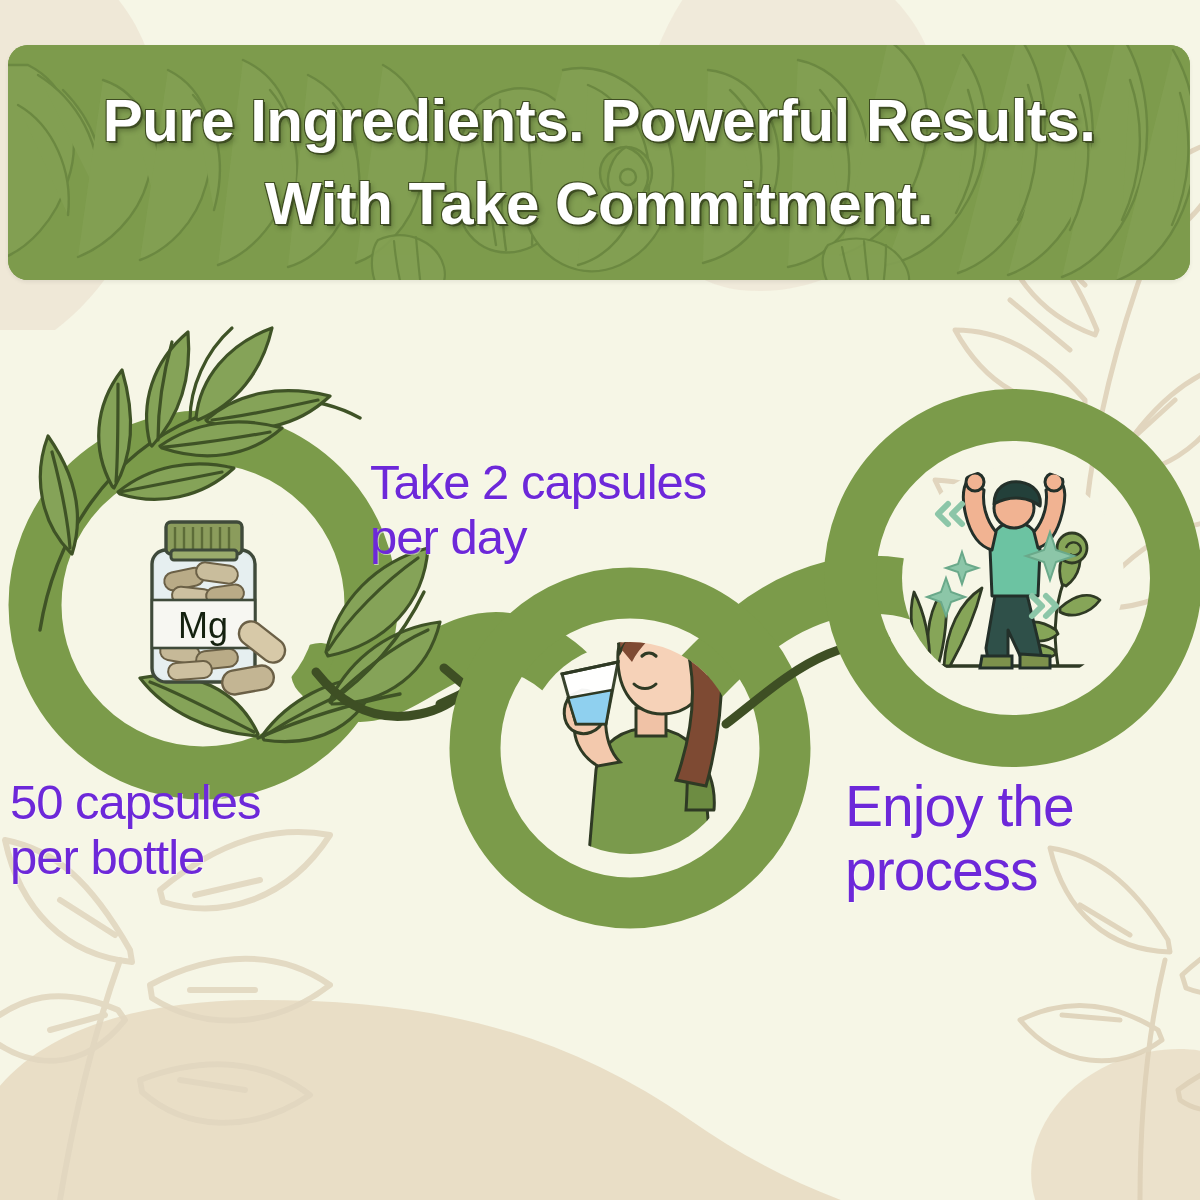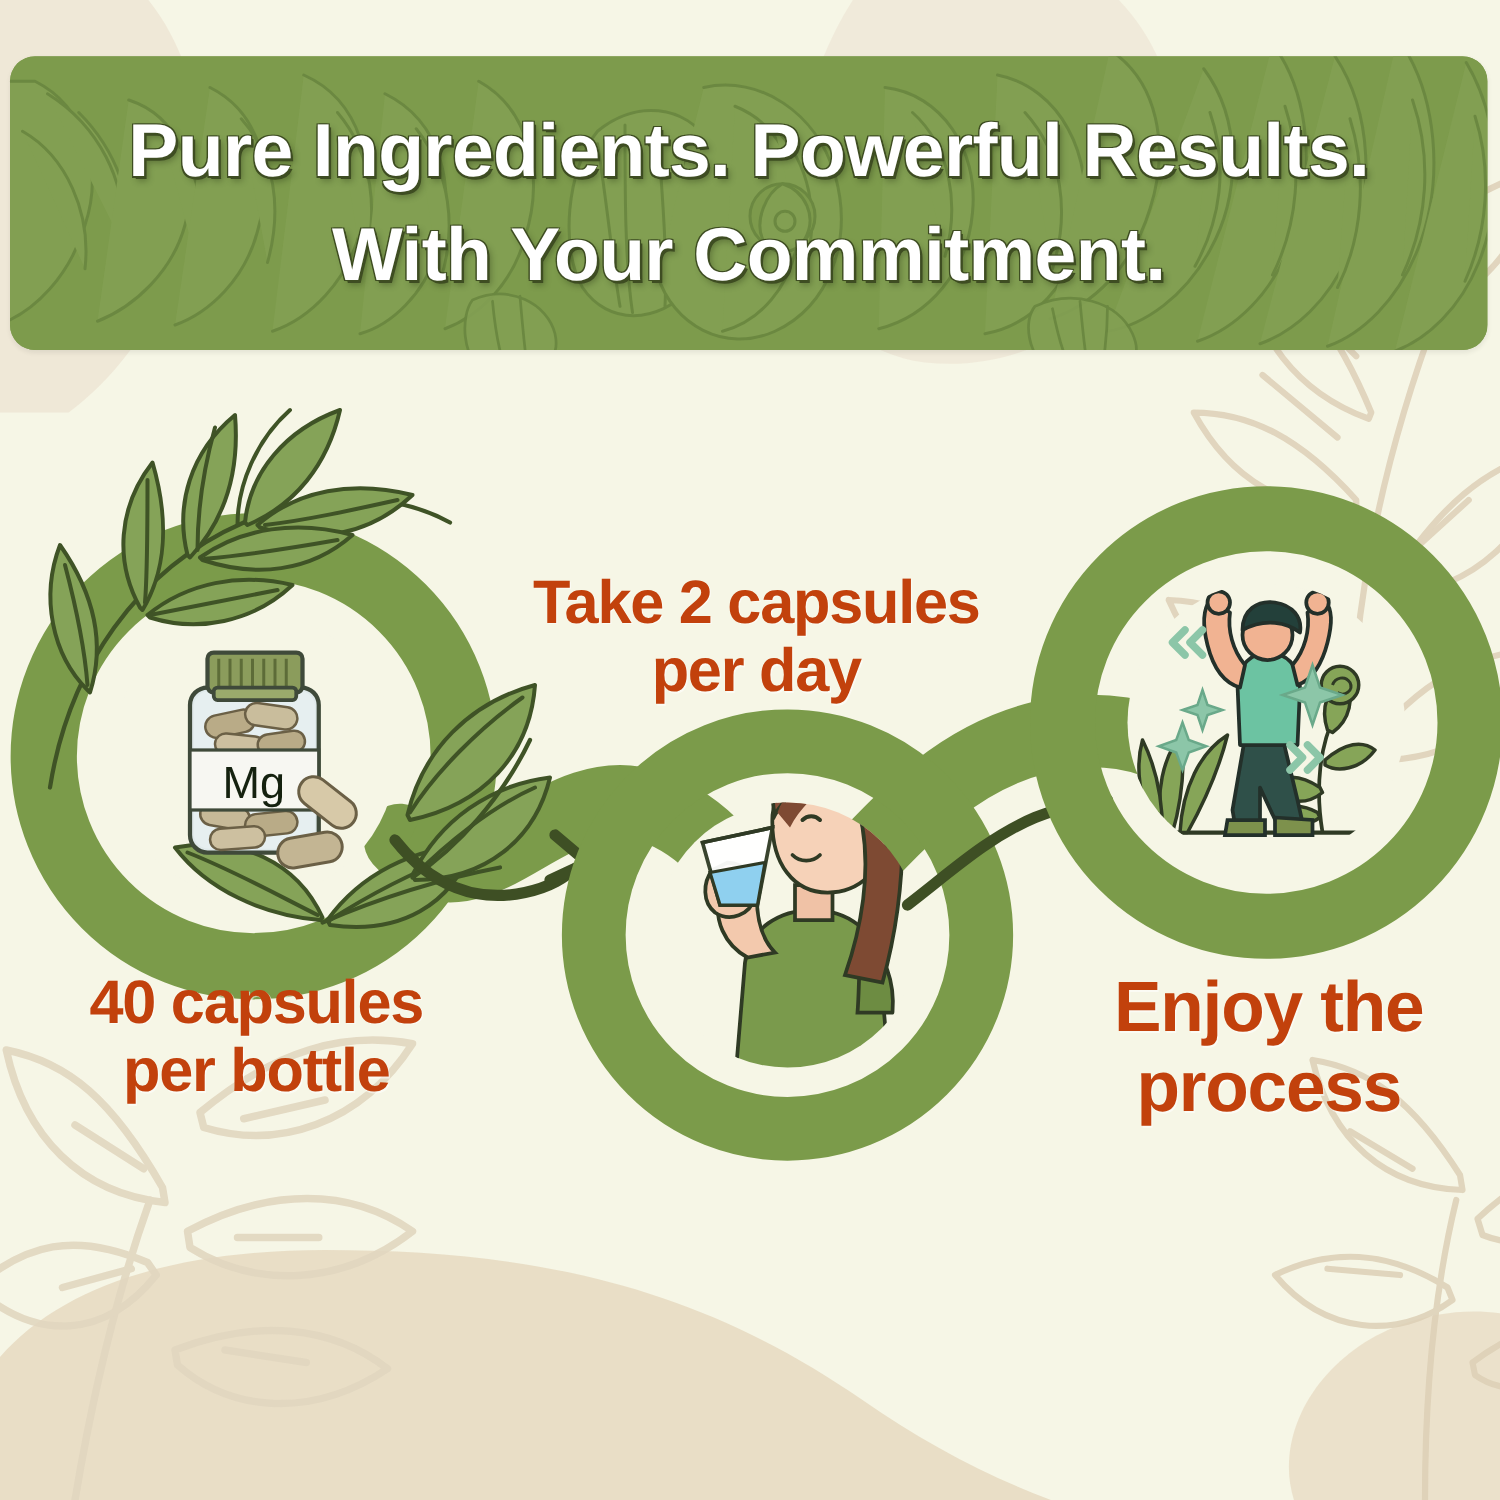--- a/index.html
+++ b/index.html
@@ -43,23 +43,23 @@
        3px 4px 5px rgba(30,40,15,.35);
     white-space:nowrap;
   }
 
   
   .flow{position:absolute;left:0;top:300px;width:1200px;height:680px;}
 
   
   .lbl{
     position:absolute;
-    color:#c2410c;
-    font-weight:bold;
-    text-align:center;
+    color:#6d28d9;
+    font-weight:normal;
+    text-align:left;
     line-height:1.12;
     letter-spacing:-1px;
     text-shadow:1px 1px 0 rgba(255,255,255,.55);
     white-space:pre-line;
   }
   #lbl-top{left:370px;top:455px;width:470px;font-size:49px;}
   #lbl-left{left:10px;top:775px;width:390px;font-size:49px;}
   #lbl-right{left:845px;top:775px;width:340px;font-size:57px;}
 </style>
 </head>
@@ -164,21 +164,21 @@
         <path d="M 834 202 C 838 222 842 238 848 248 M 856 196 C 858 218 860 236 862 248 M 878 200 C 878 220 876 236 874 248"></path>
       </g>
       <g stroke="#6a8740" stroke-width="2.2" fill="#83a053" opacity=".9" stroke-linejoin="round" stroke-linecap="round">
         <path d="M 370 195 C 400 182 430 198 436 222 C 440 240 430 250 412 250 L 378 250 C 362 242 360 208 370 195 Z"></path>
         <path d="M 386 196 C 388 218 392 238 396 250 M 408 192 C 410 216 412 236 414 250"></path>
       </g>
     </svg>
 
     <div class="banner-text">
       <div class="banner-line">Pure Ingredients. Powerful Results.</div>
-      <div class="banner-line">With Your Commitment.</div>
+      <div class="banner-line">With Take Commitment.</div>
     </div>
   </div>
 
   <svg class="flow" viewBox="0 0 1200 680">
     <defs>
 
       <mask id="ring1">
         <rect x="0" y="0" width="1200" height="680" fill="black"></rect>
         <circle cx="203" cy="305" r="168" fill="white"></circle>
         <circle cx="203" cy="305" r="115" fill="black"></circle>
@@ -375,18 +375,18 @@
           <path d="M 962 204 L 952 214 L 962 224"></path>
           <path d="M 1032 296 L 1042 306 L 1032 316"></path>
           <path d="M 1046 296 L 1056 306 L 1046 316"></path>
         </g>
       </g>
     </g>
   </svg>
 
   <div class="lbl" id="lbl-top">Take 2 capsules
 per day</div>
-  <div class="lbl" id="lbl-left">40 capsules
+  <div class="lbl" id="lbl-left">50 capsules
 per bottle</div>
   <div class="lbl" id="lbl-right">Enjoy the
 process</div>
 
 </div>
 
 </body></html>

